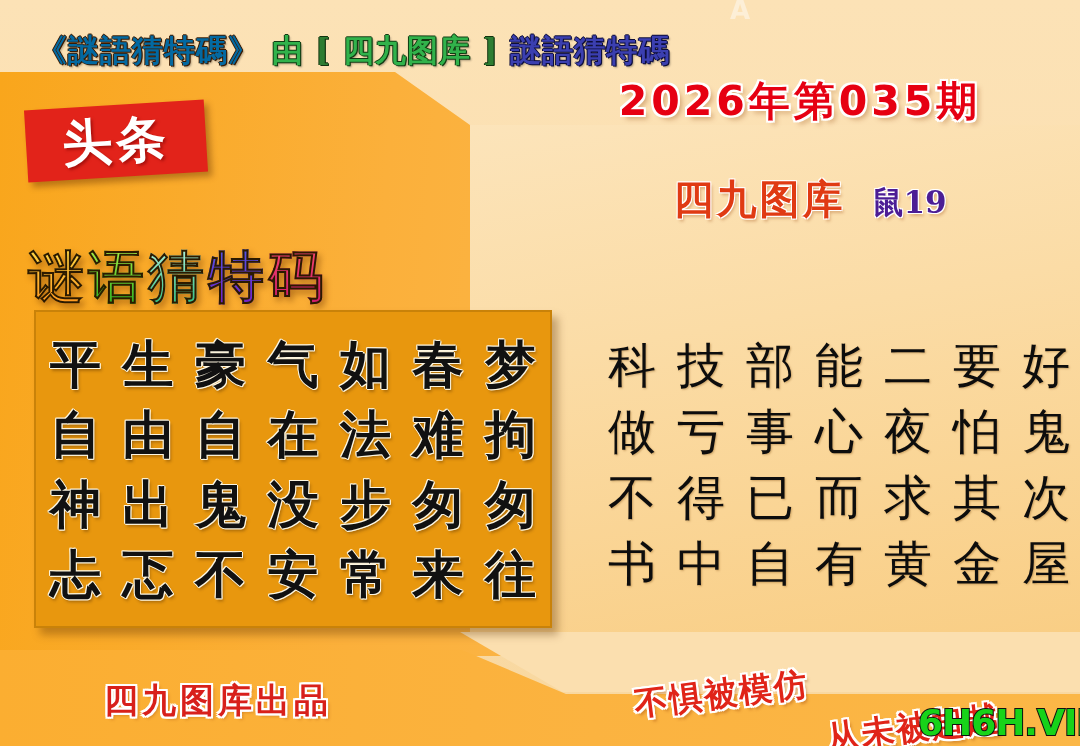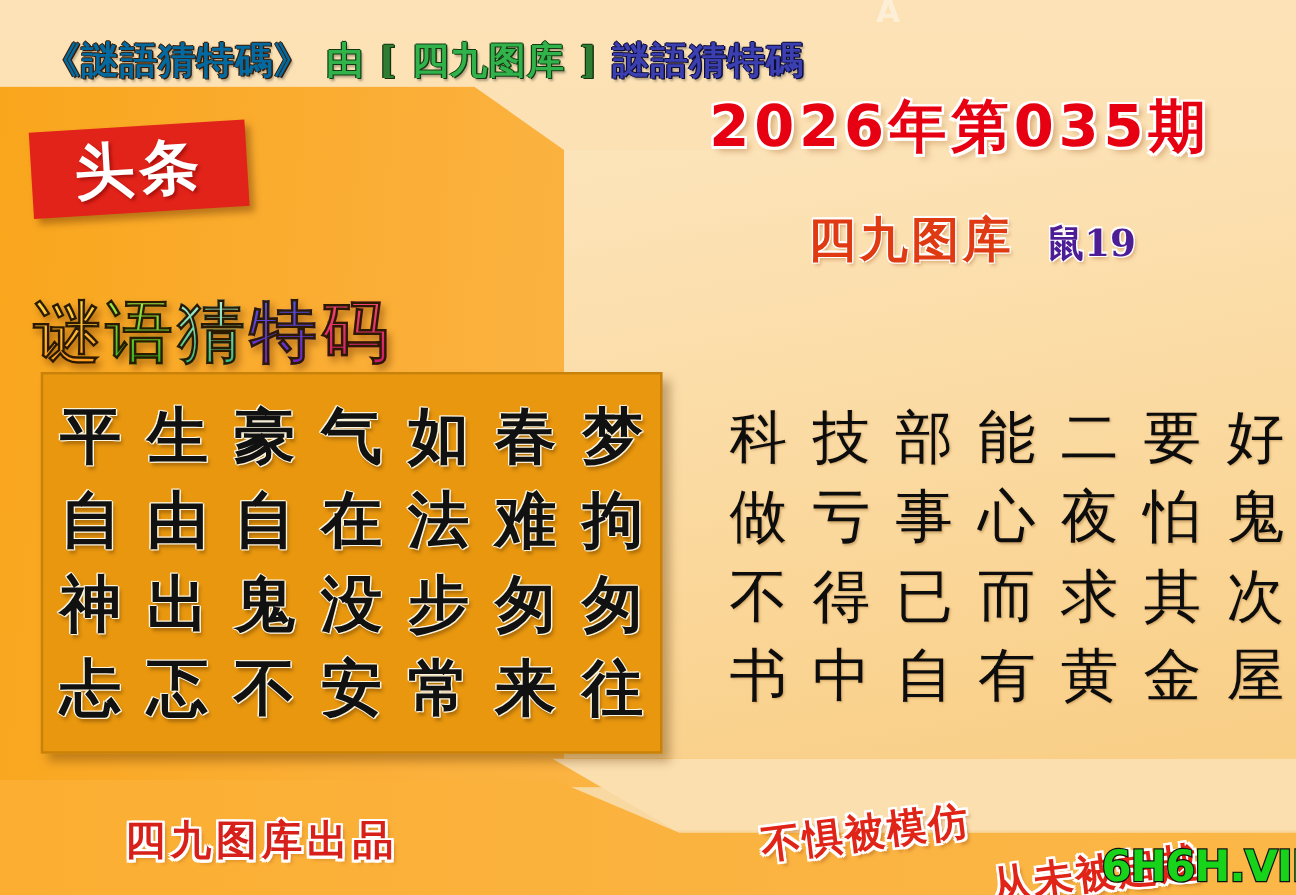--- a/index.html
+++ b/index.html
@@ -127,21 +127,21 @@
     line-height: 1;
   }
 
   
   .issue-title {
     position: absolute;
     left: 540px;
     top: 74px;
     width: 520px;
     text-align: center;
-    font-size: 48px;
+    font-size: 41px;
     font-weight: bold;
     letter-spacing: 4px;
     color: #E60012;
     font-family: "DejaVu Sans", "Liberation Sans", sans-serif;
     white-space: nowrap;
     text-shadow:
       2px 0 0 #fff, -2px 0 0 #fff, 0 2px 0 #fff, 0 -2px 0 #fff,
       2px 2px 0 #fff, -2px 2px 0 #fff, 2px -2px 0 #fff, -2px -2px 0 #fff,
       4px 4px 5px rgba(140,60,0,.35);
   }

